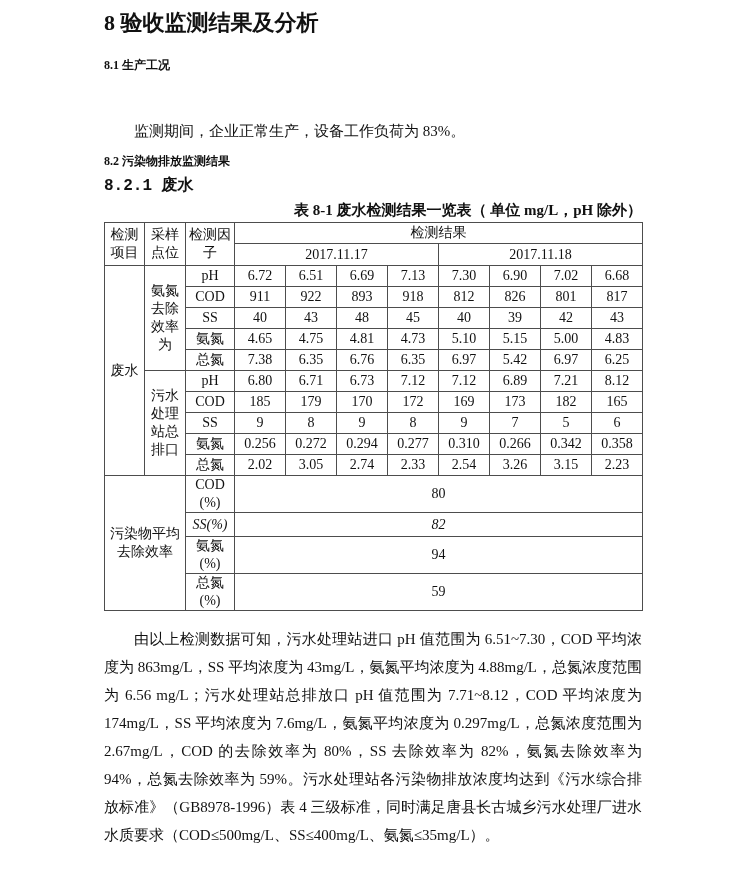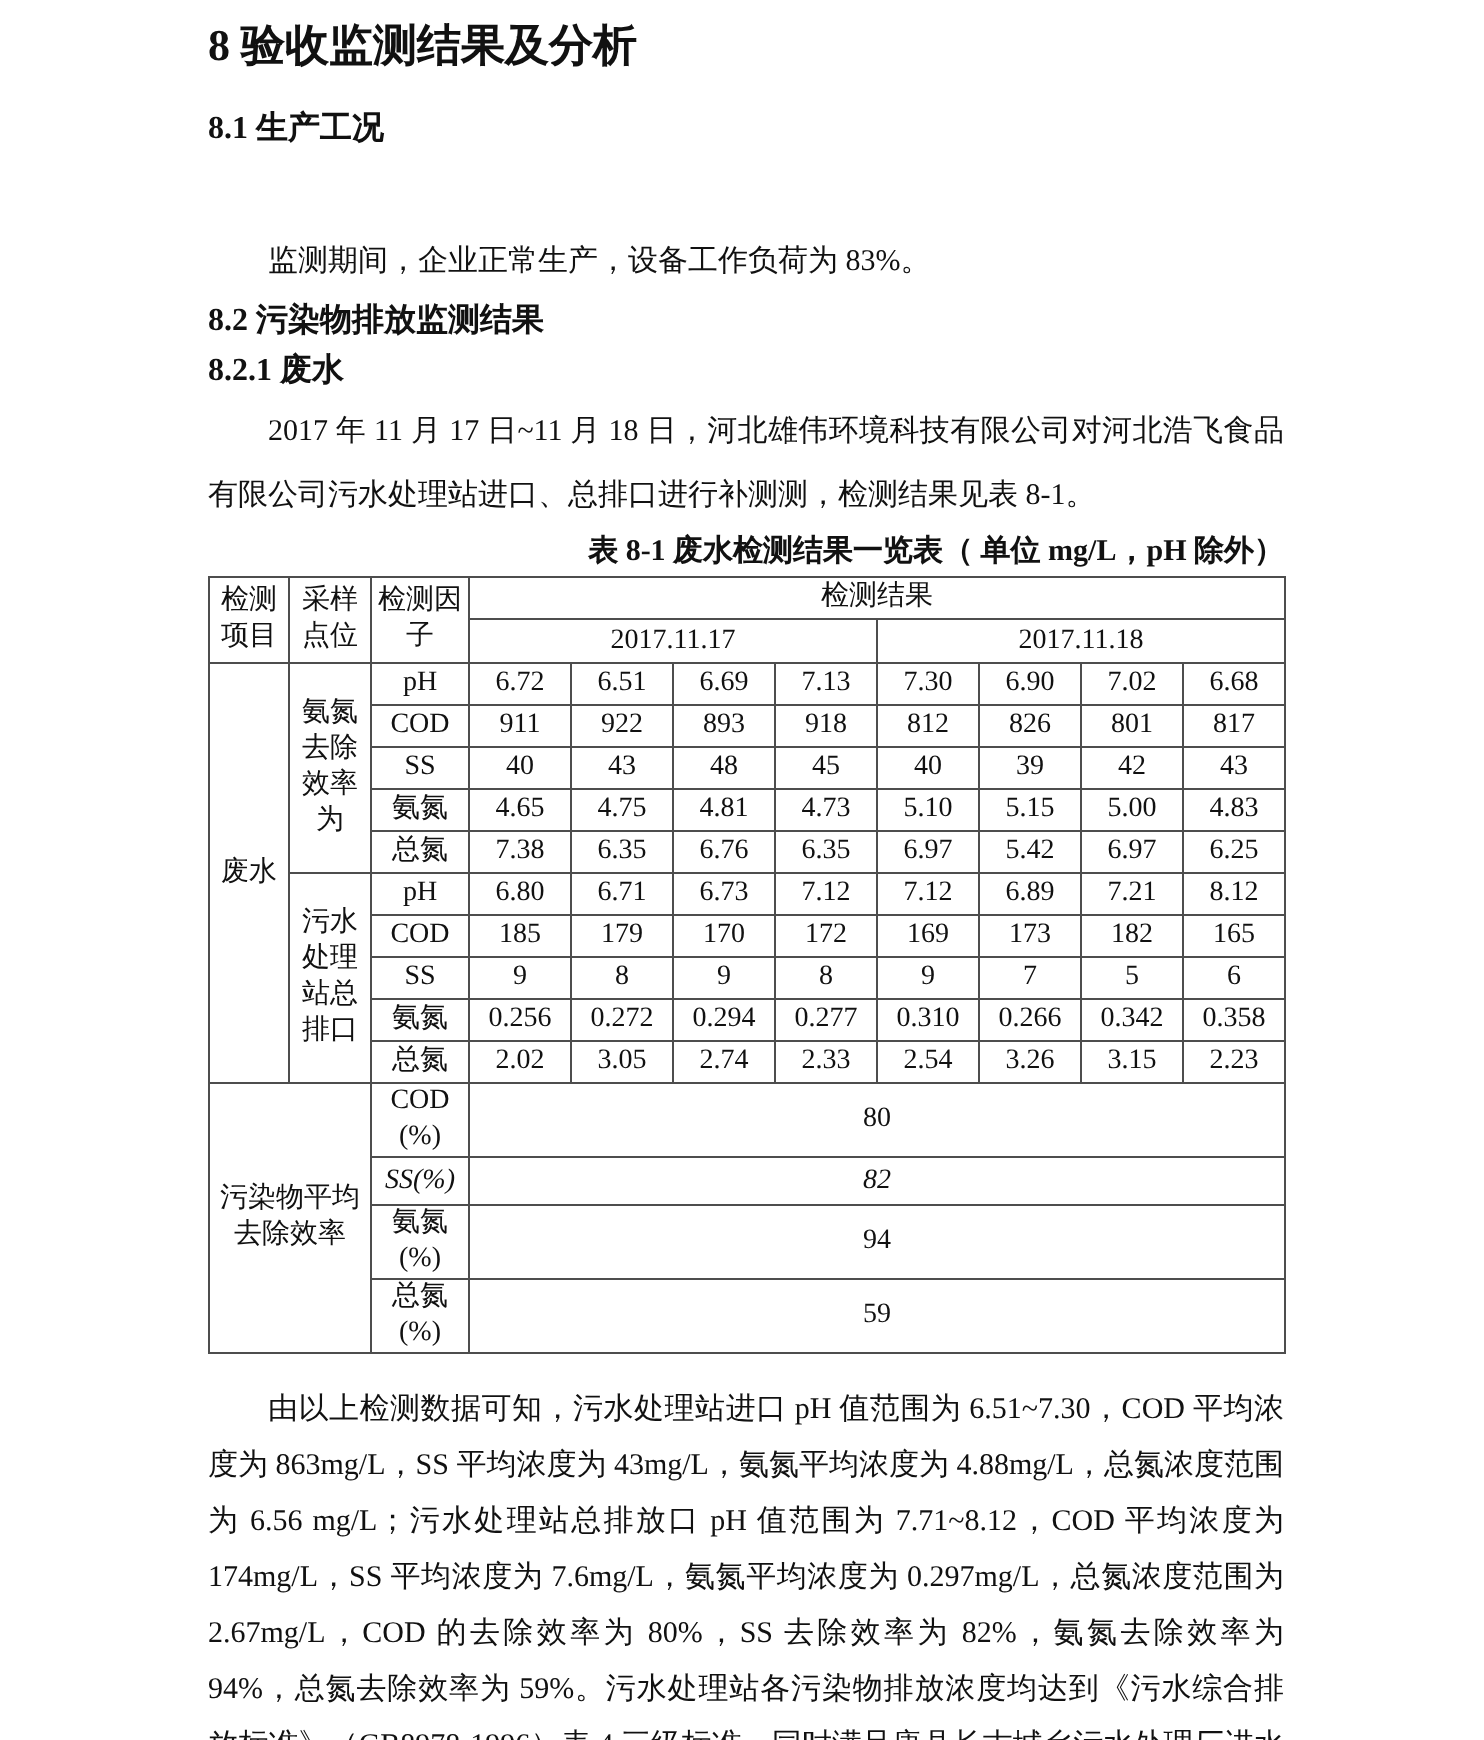--- a/index.html
+++ b/index.html
@@ -4,23 +4,23 @@
 <style>
   html, body { margin: 0; padding: 0; }
   body {
     width: 742px; height: 870px; overflow: hidden;
     background: #ffffff; color: #111111;
     font-family: "Liberation Serif", "DejaVu Serif", serif;
   }
   .page { box-sizing: border-box; width: 742px; height: 864px; padding: 8px 100px 0 104px; }
 
   h1 { font-size: 22px; line-height: 30px; font-weight: bold; margin: 0 0 14px 0; }
-  h2 { font-size: 16px; line-height: 26px; font-weight: bold; margin: 0 0 8px 0; }
+  h2 { font-size: 12px; line-height: 26px; font-weight: bold; margin: 0 0 8px 0; }
   h2.tight { margin-bottom: 2px; }
-  h3 { font-size: 16px; line-height: 20px; font-weight: bold; margin: 0 0 4px 0; }
+  h3 { font-size: 16px; line-height: 20px; font-weight: bold; margin: 0 0 4px 0; font-family: Liberation Mono, monospace; }
 
   p { margin: 0; font-size: 15px; text-align: justify; }
   .p-production { line-height: 26px; margin-bottom: 4px; text-indent: 2em; margin-top: 40px; }
   .p-intro { line-height: 32px; text-indent: 2em; }
   .p-analysis { line-height: 28px; margin-top: 14px; text-indent: 2em; }
 
   .caption {
     font-size: 15px; font-weight: bold; text-align: right;
     line-height: 20px; margin: 2px 0 2px 0;
   }
@@ -49,21 +49,20 @@
 
 <div class="page">
 
   <h1>8 验收监测结果及分析</h1>
 
   <h2>8.1 生产工况</h2>
   <p class="p-production">监测期间，企业正常生产，设备工作负荷为 83%。</p>
 
   <h2 class="tight">8.2 污染物排放监测结果</h2>
   <h3>8.2.1 废水</h3>
-  <p class="p-intro">2017 年 11 月 17 日~11 月 18 日，河北雄伟环境科技有限公司对河北浩飞食品有限公司污水处理站进口、总排口进行补测测，检测结果见表 8-1。</p>
 
   <div class="caption">表 8-1 废水检测结果一览表（ 单位 mg/L，pH 除外）</div>
 
   <table class="results">
     <colgroup>
       <col style="width:40px">
         <col style="width:41px">
         <col style="width:49px">
       <col style="width:51px">
         <col style="width:51px">

